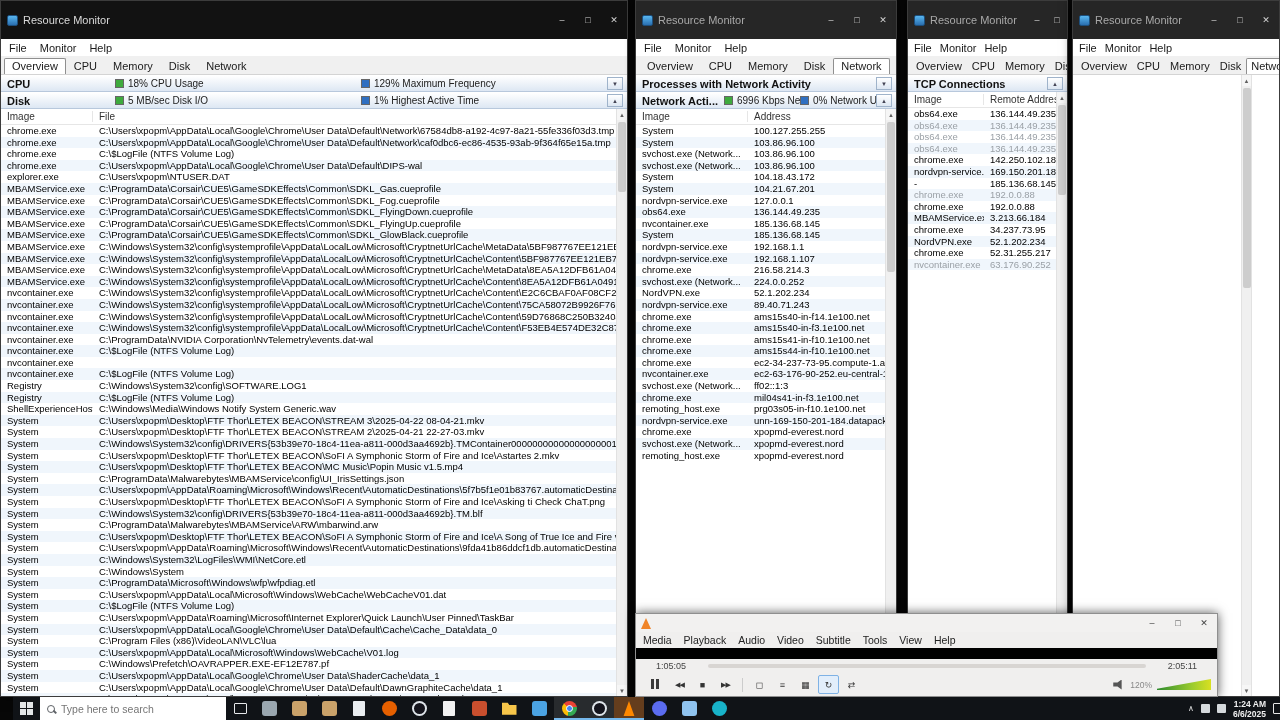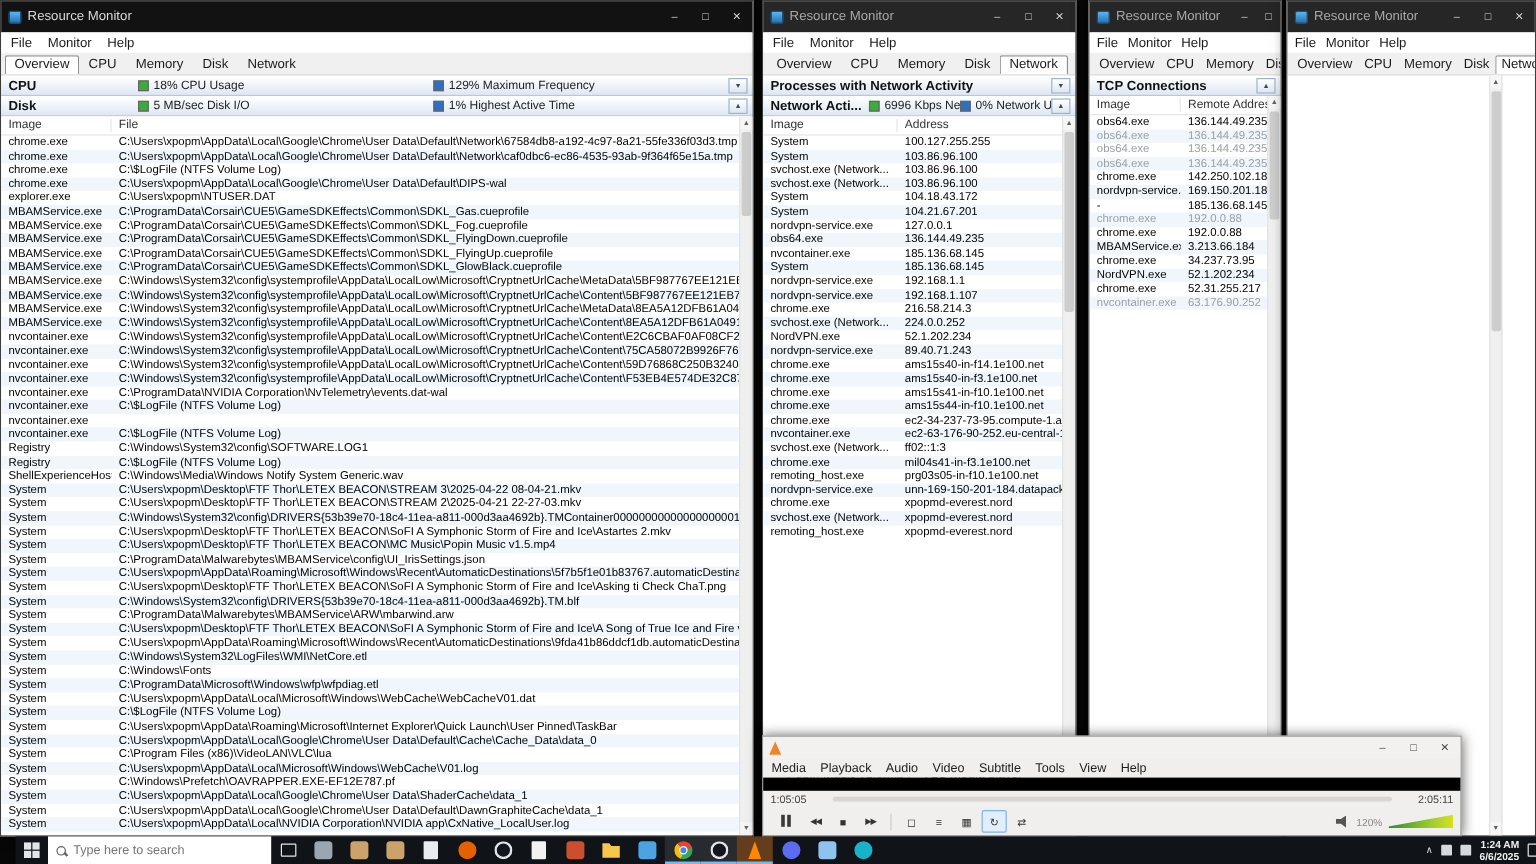--- a/index.html
+++ b/index.html
@@ -1,20 +1,20 @@
 <!DOCTYPE html>
 <html style="--titlebar: #121212; --taskbar: #101317; --legend-green: #3eaa3e; --legend-blue: #2f6fc1; --row-alt: #f0f6fc; --seek-fill: #e25d16; --vlc-orange: #f08428; --taskbar-accent: #76b9ed;"><head>
 <meta charset="utf-8">
 <style>
   *{margin:0;padding:0;box-sizing:border-box;}
   html,body{width:1280px;height:720px;overflow:hidden;background:#070707;font-family:"Liberation Sans",sans-serif;}
 
   
   .win{position:absolute;background:#fff;border:1px solid #3c3c3c;display:flex;flex-direction:column;box-shadow:0 0 10px rgba(0,0,0,.65);}
-  .titlebar{height:26px;background:var(--titlebar);color:#d9d9d9;display:flex;align-items:center;padding-left:6px;font-size:11px;flex:0 0 auto;}
+  .titlebar{height:38px;background:var(--titlebar);color:#d9d9d9;display:flex;align-items:center;padding-left:6px;font-size:11px;flex:0 0 auto;}
   .titlebar.inactive{background:#262626;color:#a8a8a8;}
   .app-ico{width:11px;height:11px;margin-right:5px;background:linear-gradient(#58b6f0,#2a6fb0);border:1px solid #1d4f7d;border-radius:2px;flex:0 0 auto;}
   .titlebar .title{flex:1;white-space:nowrap;overflow:hidden;}
   .winbtns{display:flex;height:100%;flex:0 0 auto;}
   .wbtn{width:26px;display:flex;align-items:center;justify-content:center;font-size:9px;color:#d2d2d2;}
   .menubar{height:17px;background:#fff;display:flex;align-items:center;gap:13px;padding:0 8px;font-size:11px;color:#1a1a1a;flex:0 0 auto;}
   .compact .menubar{gap:8px;padding:0 6px;}
   .tabsrow{height:19px;background:#f0f0f0;display:flex;align-items:flex-end;padding:2px 3px 0 3px;font-size:11px;color:#1a1a1a;border-bottom:1px solid #d4d4d4;flex:0 0 auto;white-space:nowrap;overflow:hidden;}
   .tab{padding:1px 7px 2px 7px;border:1px solid transparent;border-bottom:none;}
   .compact .tab{padding:1px 4px 2px 4px;}
@@ -60,21 +60,21 @@
   #win-partial .blank{flex:1;position:relative;background:#fff;}
   #win-partial .blank .vscroll{left:168px;right:auto;border-right:1px solid #e2e2e2;}
 
   
   .vlc-title{height:18px;background:#f2f1f0;display:flex;align-items:center;font-size:10.5px;color:#222;padding-left:5px;gap:5px;flex:0 0 auto;}
   .vlc-cone{width:0;height:0;border-left:5px solid transparent;border-right:5px solid transparent;border-bottom:11px solid var(--vlc-orange);flex:0 0 auto;}
   .vlc-title .title{flex:1;overflow:hidden;white-space:nowrap;margin-top:44px;}
   .vlc-title .wbtn{color:#444;}
   .vlc-menu{height:16px;display:flex;gap:12px;align-items:center;padding:0 7px;font-size:10.5px;color:#222;background:#f0efee;flex:0 0 auto;}
   .vlc-video{flex:0 0 11px;background:#000;}
-  .vlc-seek{height:14px;display:flex;align-items:center;padding:0 6px;font-size:9px;color:#444;gap:22px;flex:0 0 auto;}
+  .vlc-seek{height:14px;display:flex;align-items:center;padding:0 20px;font-size:9px;color:#444;gap:22px;flex:0 0 auto;}
   .seektrack{flex:1;height:4px;background:#d8d5d2;border-radius:2px;position:relative;overflow:hidden;}
   .seekfill{height:100%;background:var(--seek-fill);border-radius:2px;}
   .vlc-ctrls{flex:1;display:flex;align-items:center;padding:0 6px;gap:2px;}
   .vbtn{width:21px;height:19px;border:1px solid transparent;border-radius:2px;display:flex;align-items:center;justify-content:center;font-size:9px;color:#333;}
   .vbtn.big{width:25px;}
   .vbtn.toggled{border-color:#7fb2e5;background:#e2eefb;}
   .glyph.sm{font-size:7px;letter-spacing:-1px;}
   .pbars i{width:3px;height:10px;background:#3a3a3a;display:inline-block;margin:0 1px;}
   .vsep{width:1px;height:14px;background:#ccc;margin:0 4px;}
   .vlc-vol{margin-left:auto;display:flex;align-items:center;gap:5px;}
@@ -312,21 +312,21 @@
         <div class="trow">
           <span class="tc">System</span>
           <span class="tc">C:\Users\xpopm\AppData\Roaming\Microsoft\Windows\Recent\AutomaticDestinations\9fda41b86ddcf1db.automaticDestinations-ms</span>
         </div>
         <div class="trow">
           <span class="tc">System</span>
           <span class="tc">C:\Windows\System32\LogFiles\WMI\NetCore.etl</span>
         </div>
         <div class="trow">
           <span class="tc">System</span>
-          <span class="tc">C:\Windows\Fonts</span>
+          <span class="tc">C:\Windows\System</span>
         </div>
         <div class="trow">
           <span class="tc">System</span>
           <span class="tc">C:\ProgramData\Microsoft\Windows\wfp\wfpdiag.etl</span>
         </div>
         <div class="trow">
           <span class="tc">System</span>
           <span class="tc">C:\Users\xpopm\AppData\Local\Microsoft\Windows\WebCache\WebCacheV01.dat</span>
         </div>
         <div class="trow">

